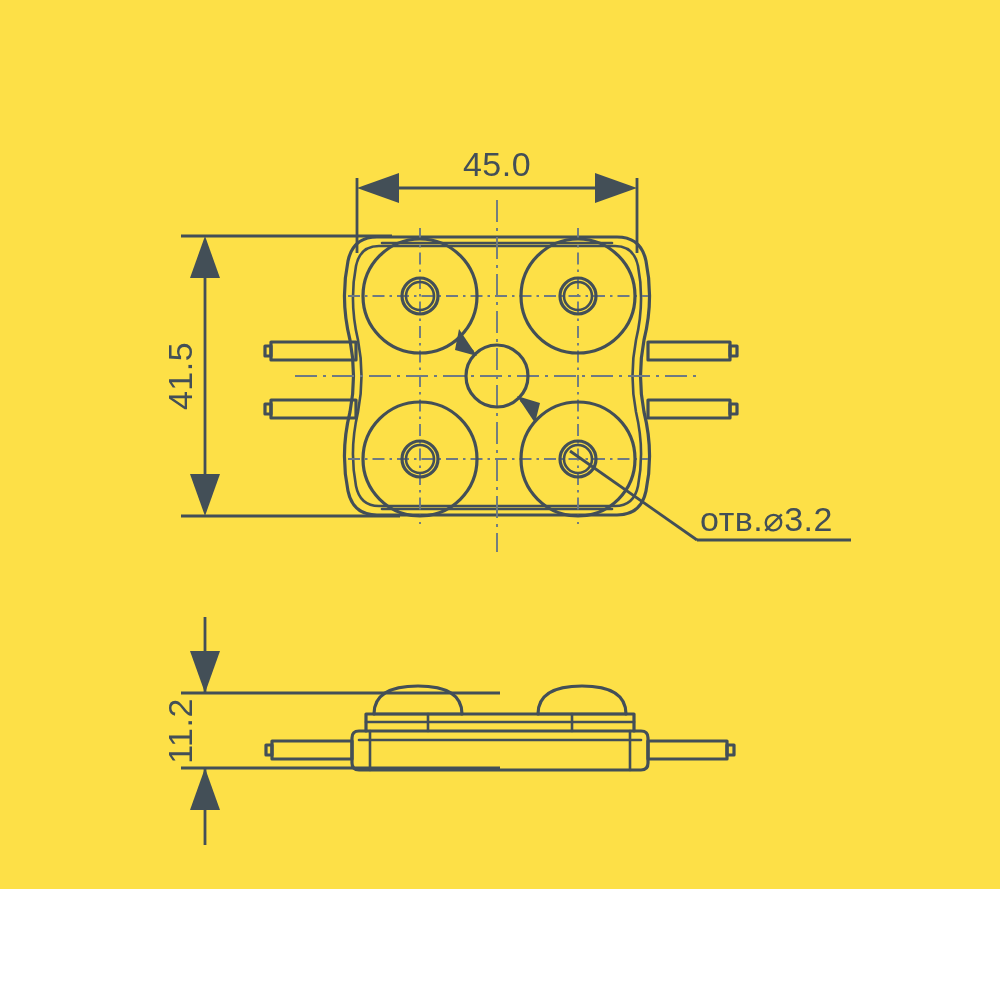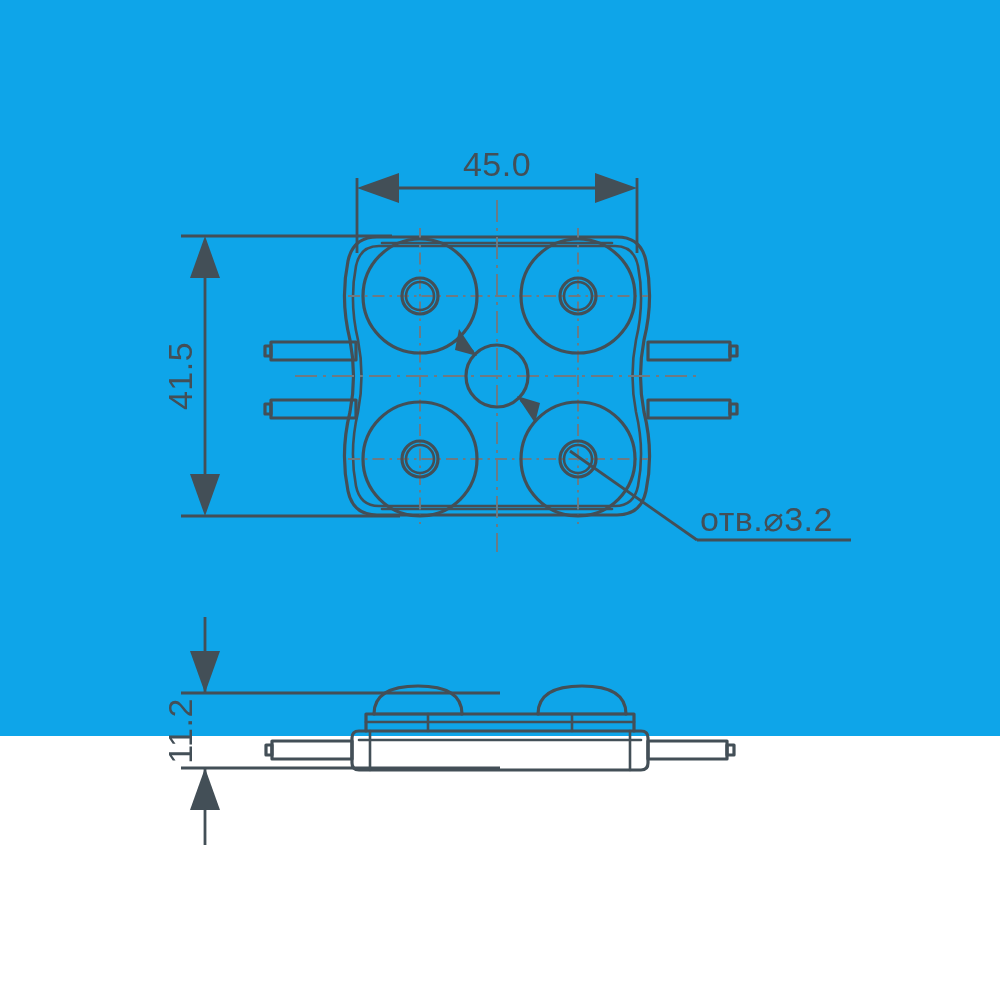--- a/index.html
+++ b/index.html
@@ -9,22 +9,22 @@
   }
   body {
     width: 1000px;
     height: 1000px;
     font-family: "Liberation Sans", sans-serif;
     overflow: hidden;
   }
   #drawing-root {
     position: relative;
     width: 1000px;
-    height: 736px;
-    background: #0ea5e9;
+    height: 889px;
+    background: #fde047;
   }
   svg#cad {
     display: block;
     width: 1000px;
     height: 1000px;
   }
   .ln   { fill: none; stroke: #434f57; stroke-width: 3.2; stroke-linecap: round; stroke-linejoin: round; }
   .ln-th{ fill: none; stroke: #434f57; stroke-width: 2.6; stroke-linecap: round; stroke-linejoin: round; }
   .ext  { fill: none; stroke: #434f57; stroke-width: 2.8; stroke-linecap: butt; }
   .dim  { fill: none; stroke: #434f57; stroke-width: 2.8; stroke-linecap: butt; }

